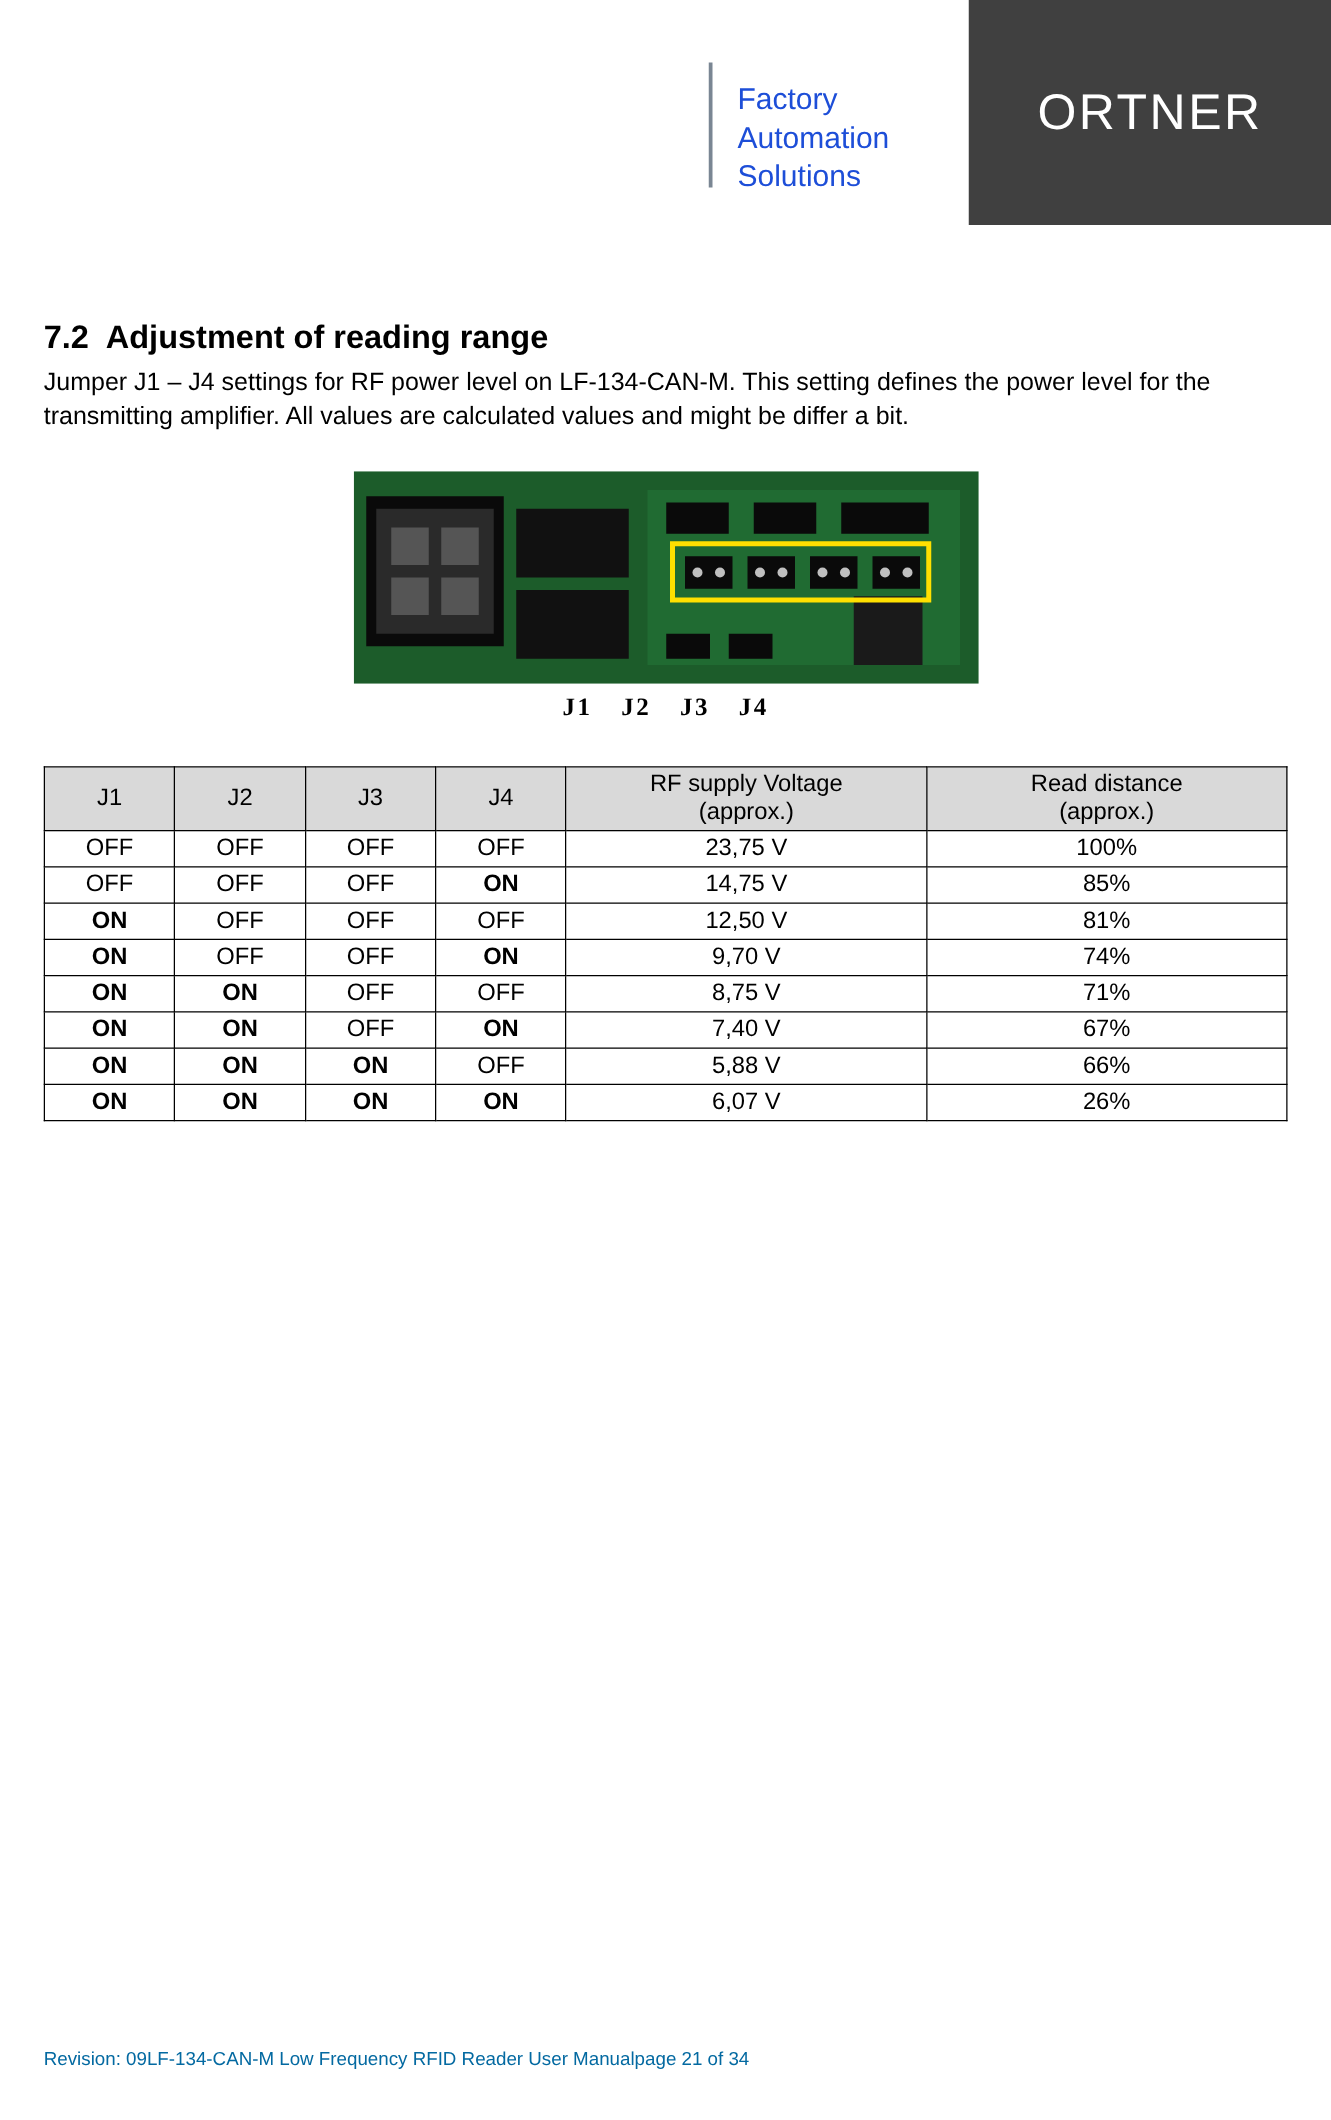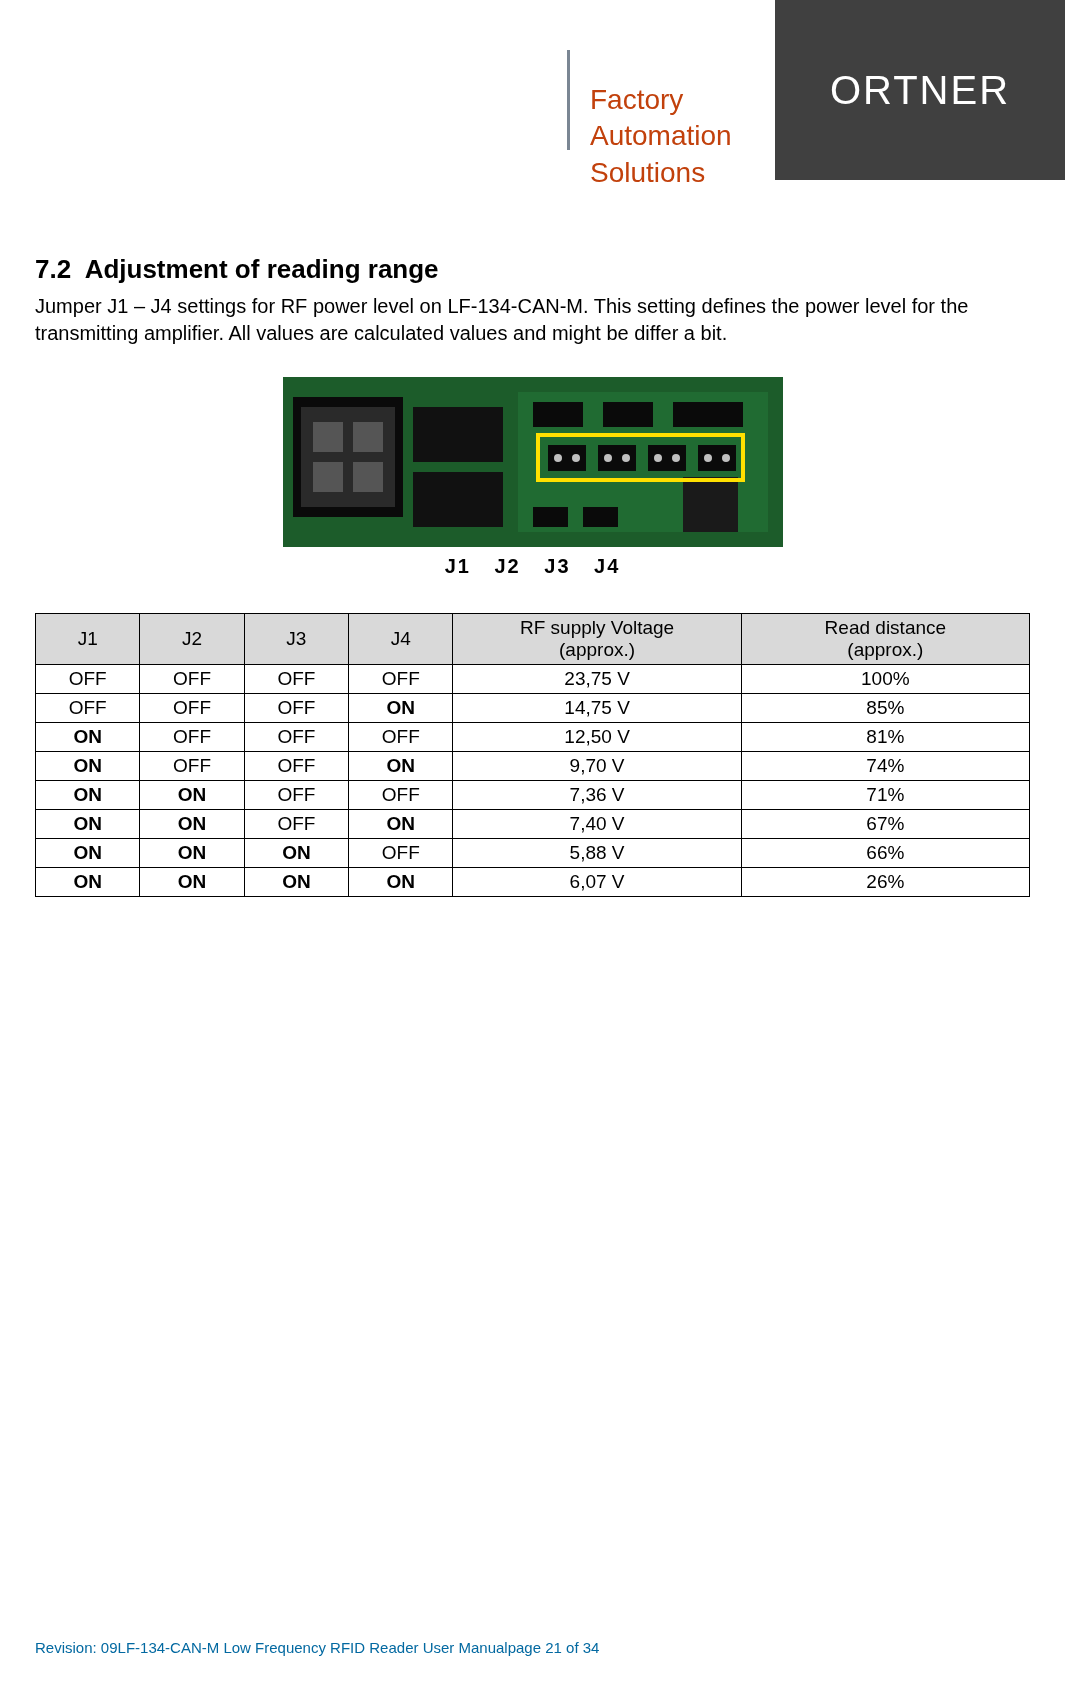--- a/index.html
+++ b/index.html
@@ -20,24 +20,24 @@
       height: 180px;
     }
     .header-divider {
       width: 3px;
       background: #7a8693;
       margin-right: 20px;
       margin-top: 50px;
       margin-bottom: 30px;
     }
     .header-tagline {
-      color: #c2410c;
-      font-size: 28px;
+      color: #1d4ed8;
+      font-size: 24px;
       line-height: 1.3;
-      padding-top: 82px;
+      padding-top: 64px;
       padding-right: 20px;
       width: 185px;
     }
     .header-brand {
       background: #404040;
       color: #fff;
       font-size: 40px;
       font-weight: 300;
       letter-spacing: 2px;
       display: flex;
@@ -71,20 +71,21 @@
       margin: 0 auto;
     }
     .jumper-labels {
       text-align: center;
       font-weight: bold;
       font-size: 20px;
       margin-top: 8px;
       margin-bottom: 35px;
       letter-spacing: 2px;
       word-spacing: 16px;
+      font-family: Liberation Serif, serif;
     }
     table {
       border-collapse: collapse;
       width: 100%;
       font-size: 19px;
     }
     th, td {
       border: 1px solid #000;
       text-align: center;
       padding: 3px 4px;
@@ -224,21 +225,21 @@
           <td>OFF</td>
           <td class="bold">ON</td>
           <td>9,70 V</td>
           <td>74%</td>
         </tr>
         <tr>
           <td class="bold">ON</td>
           <td class="bold">ON</td>
           <td>OFF</td>
           <td>OFF</td>
-          <td>7,36 V</td>
+          <td>8,75 V</td>
           <td>71%</td>
         </tr>
         <tr>
           <td class="bold">ON</td>
           <td class="bold">ON</td>
           <td>OFF</td>
           <td class="bold">ON</td>
           <td>7,40 V</td>
           <td>67%</td>
         </tr>

